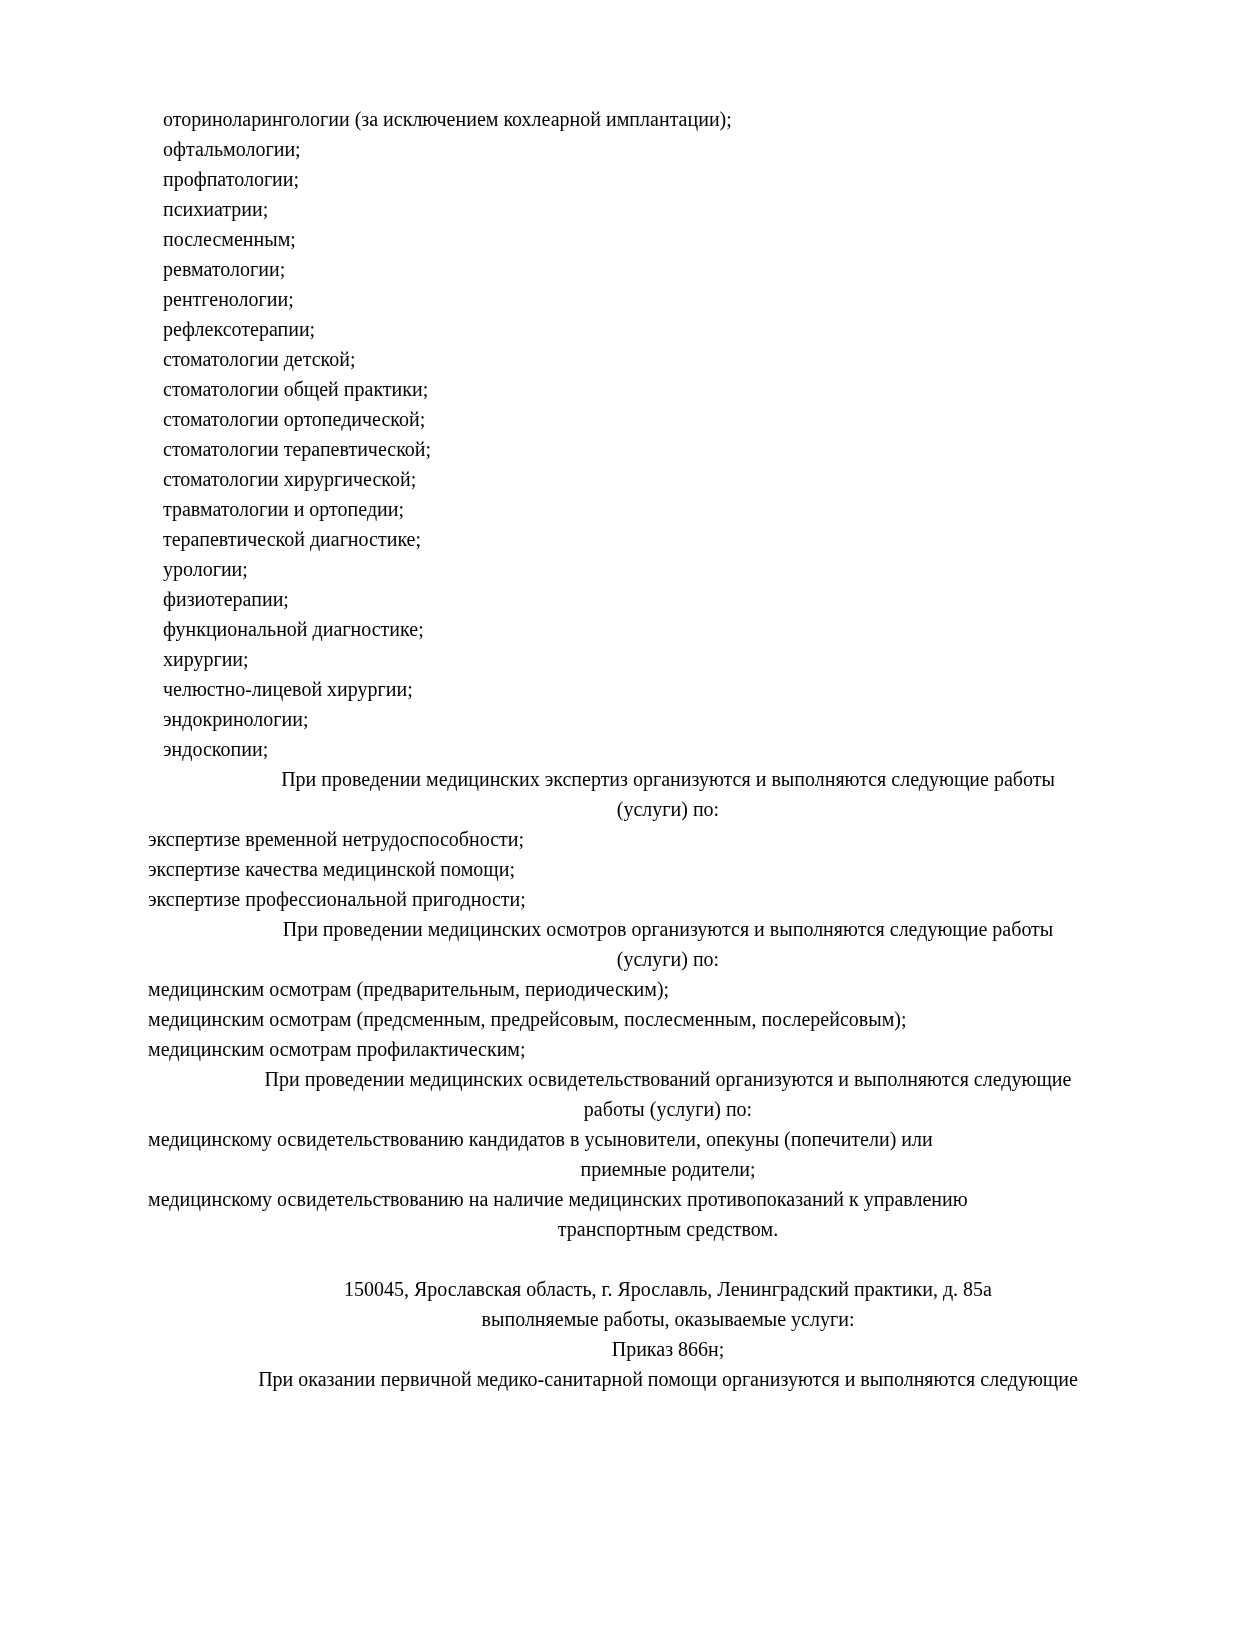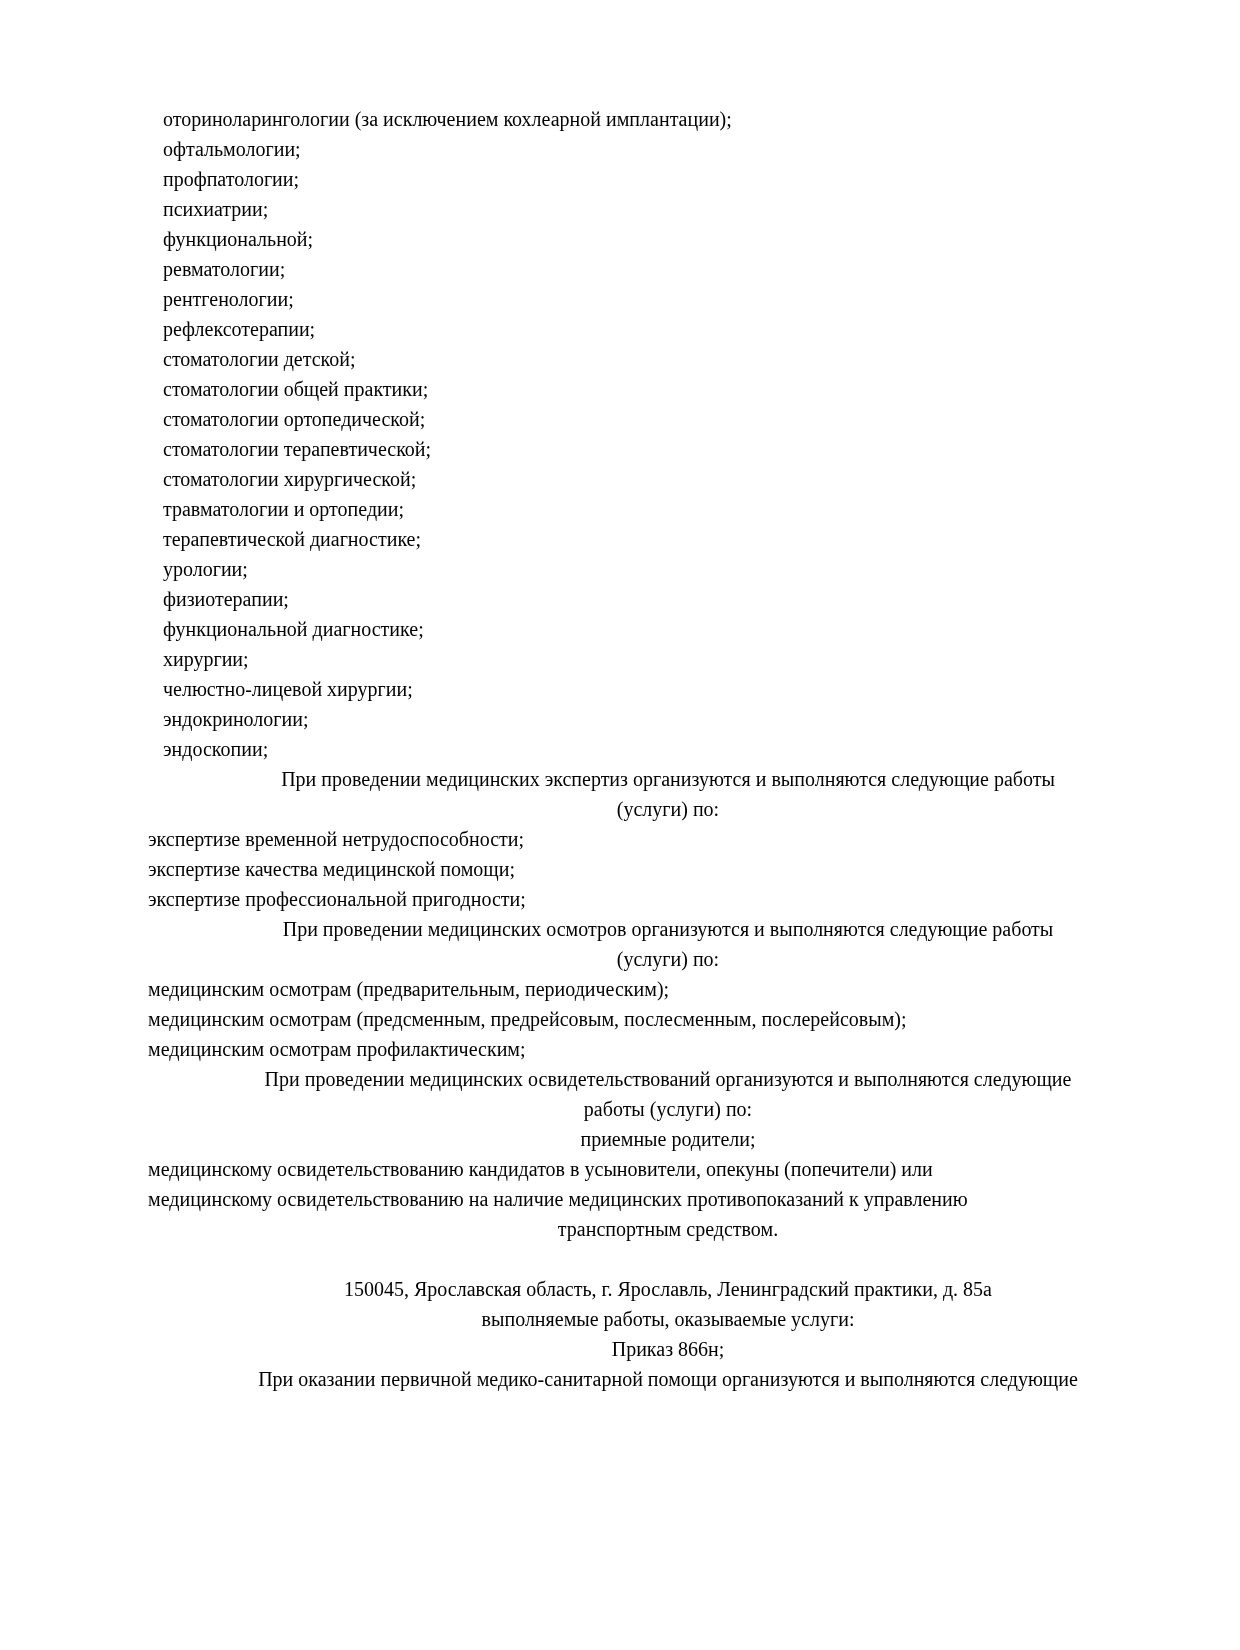--- a/index.html
+++ b/index.html
@@ -35,21 +35,21 @@
 </style>
 </head>
 <body>
 
 <div class="page">
   <div class="doc-text" id="doc-text">
       <div class="line ind2">оториноларингологии (за исключением кохлеарной имплантации);</div>
       <div class="line ind2">офтальмологии;</div>
       <div class="line ind2">профпатологии;</div>
       <div class="line ind2">психиатрии;</div>
-      <div class="line ind2">функциональной;</div>
+      <div class="line ind2">послесменным;</div>
       <div class="line ind2">ревматологии;</div>
       <div class="line ind2">рентгенологии;</div>
       <div class="line ind2">рефлексотерапии;</div>
       <div class="line ind2">стоматологии детской;</div>
       <div class="line ind2">стоматологии общей практики;</div>
       <div class="line ind2">стоматологии ортопедической;</div>
       <div class="line ind2">стоматологии терапевтической;</div>
       <div class="line ind2">стоматологии хирургической;</div>
       <div class="line ind2">травматологии и ортопедии;</div>
       <div class="line ind2">терапевтической диагностике;</div>
@@ -65,22 +65,22 @@
       <div class="line ind1">экспертизе временной нетрудоспособности;</div>
       <div class="line ind1">экспертизе качества медицинской помощи;</div>
       <div class="line ind1">экспертизе профессиональной пригодности;</div>
       <div class="line ind0">При проведении медицинских осмотров организуются и выполняются следующие работы</div>
       <div class="line ind0">(услуги) по:</div>
       <div class="line ind1">медицинским осмотрам (предварительным, периодическим);</div>
       <div class="line ind1">медицинским осмотрам (предсменным, предрейсовым, послесменным, послерейсовым);</div>
       <div class="line ind1">медицинским осмотрам профилактическим;</div>
       <div class="line ind0">При проведении медицинских освидетельствований организуются и выполняются следующие</div>
       <div class="line ind0">работы (услуги) по:</div>
+      <div class="line ind1">медицинскому освидетельствованию кандидатов в усыновители, опекуны (попечители) или</div>
       <div class="line ind0">приемные родители;</div>
-      <div class="line ind1">медицинскому освидетельствованию кандидатов в усыновители, опекуны (попечители) или</div>
       <div class="line ind1">медицинскому освидетельствованию на наличие медицинских противопоказаний к управлению</div>
       <div class="line ind0">транспортным средством.</div>
       <div class="line ind0">&nbsp;</div>
       <div class="line ind0">150045, Ярославская область, г. Ярославль, Ленинградский практики, д. 85а</div>
       <div class="line ind0">выполняемые работы, оказываемые услуги:</div>
       <div class="line ind0">Приказ 866н;</div>
       <div class="line ind0">При оказании первичной медико-санитарной помощи организуются и выполняются следующие</div>
     </div>
 </div>
 

